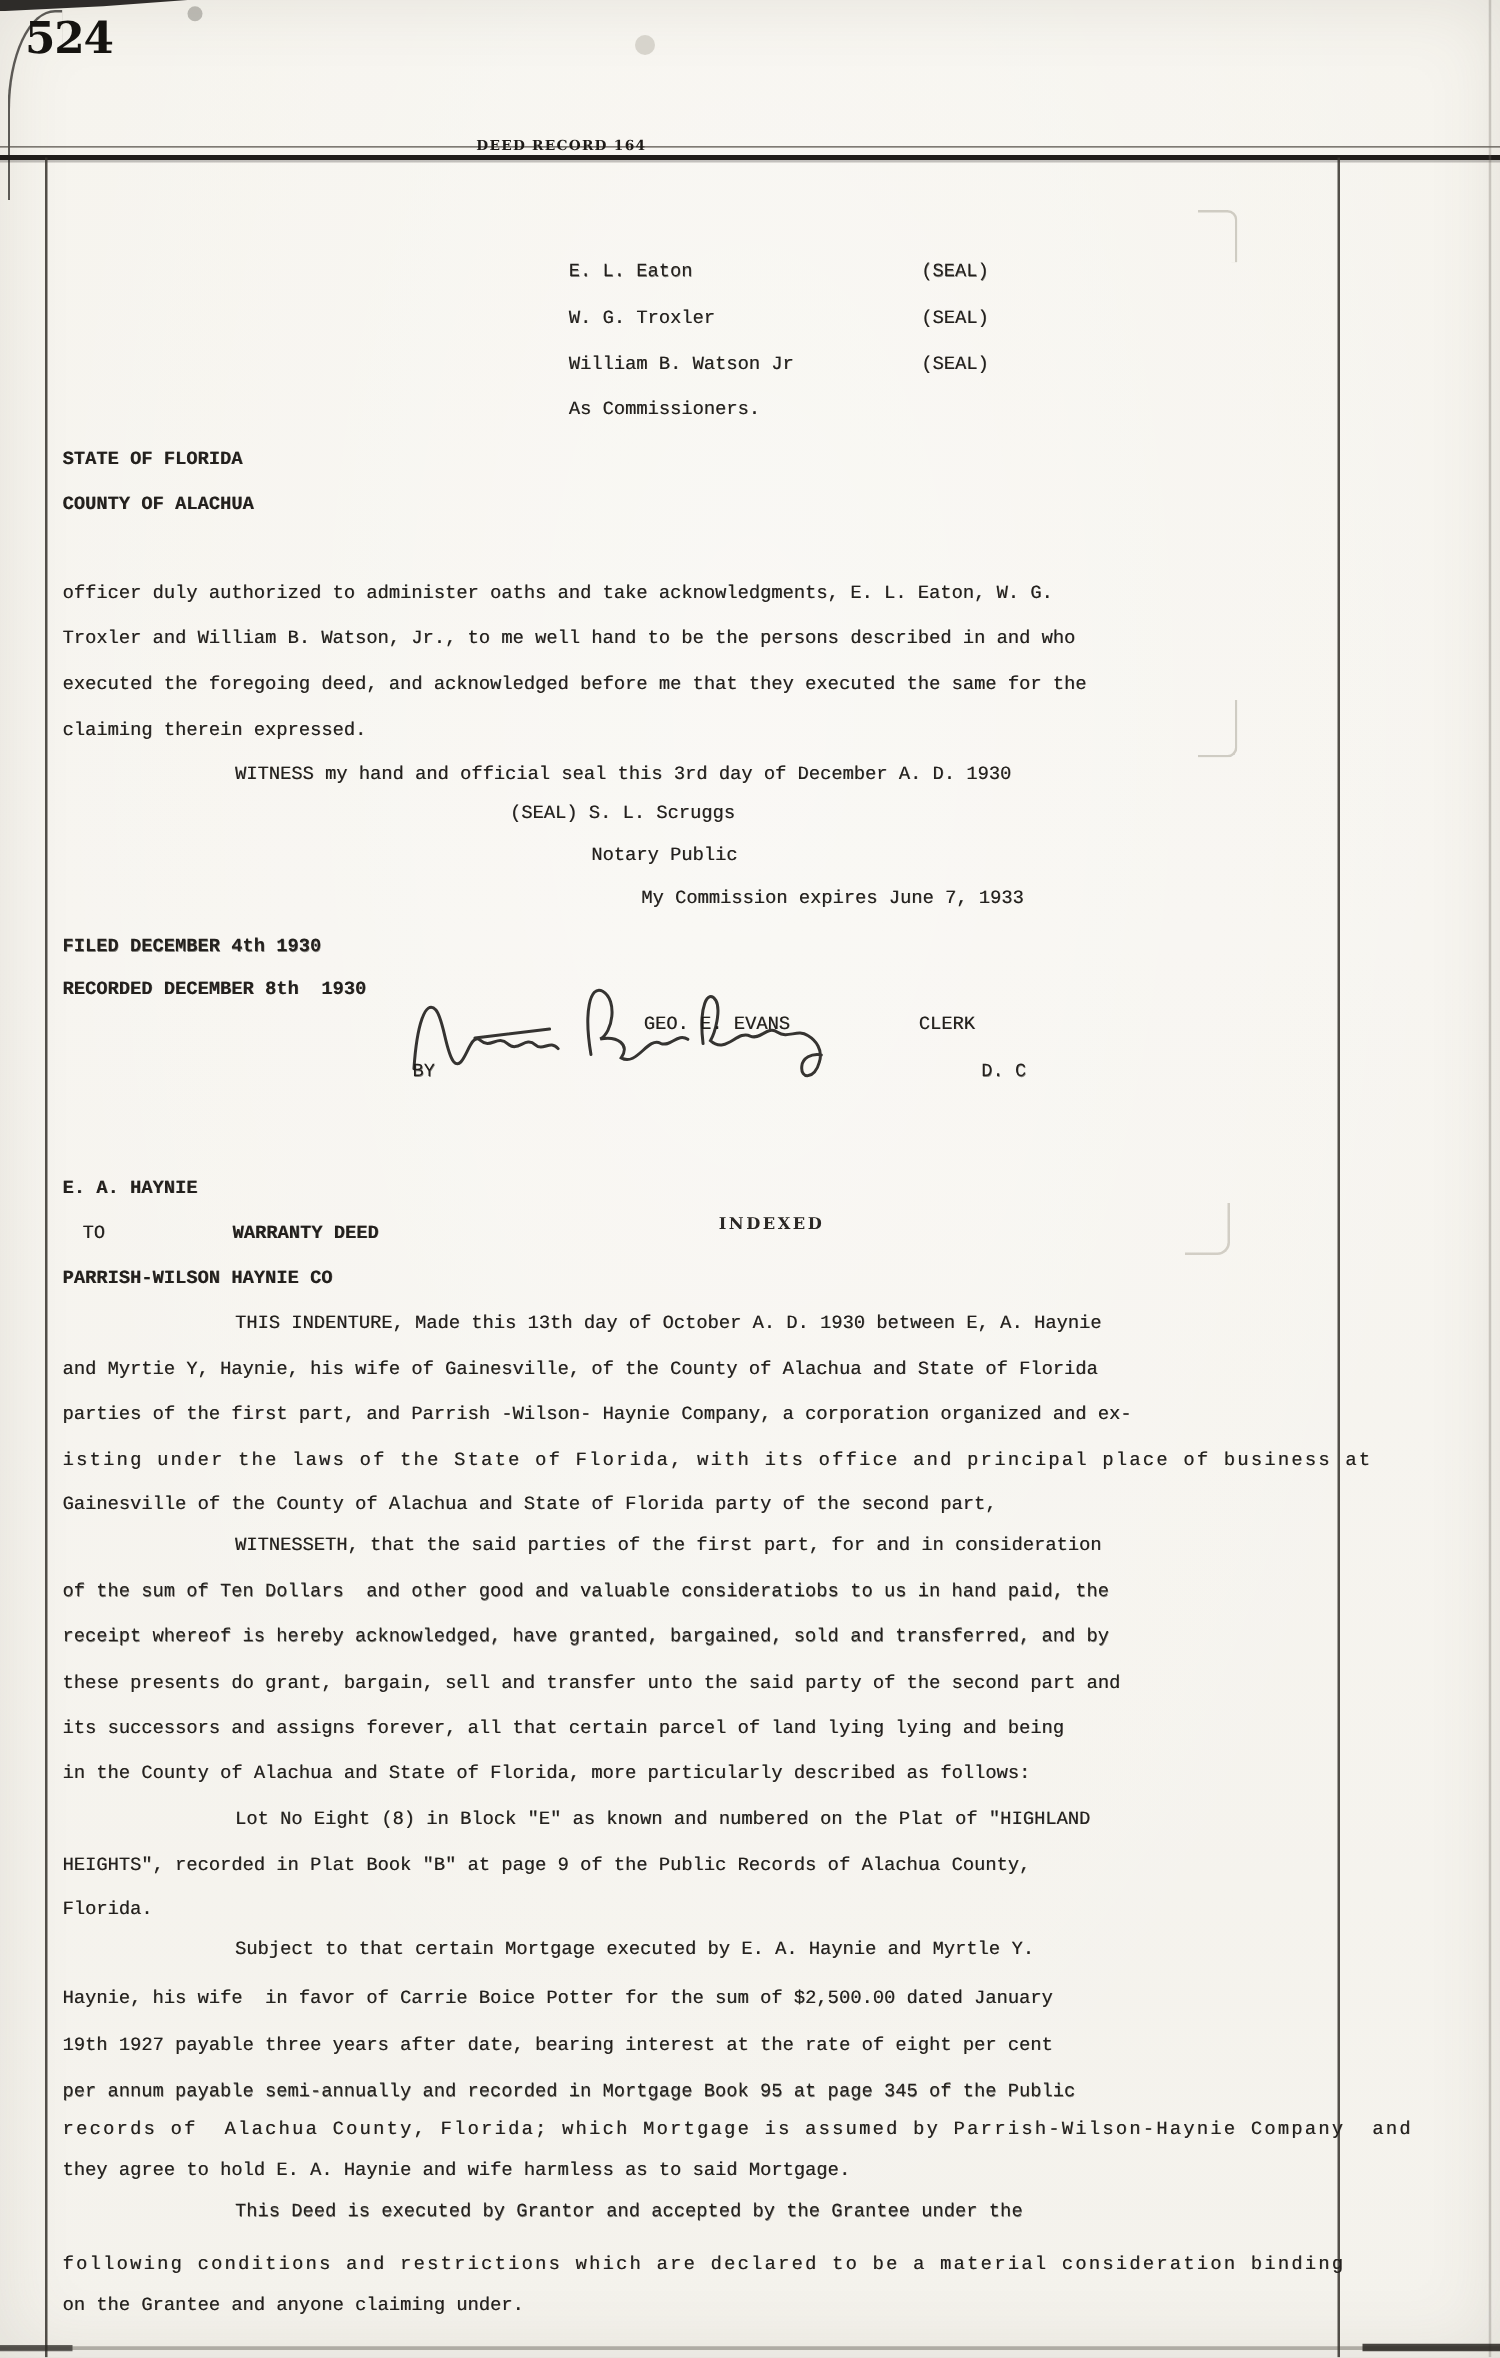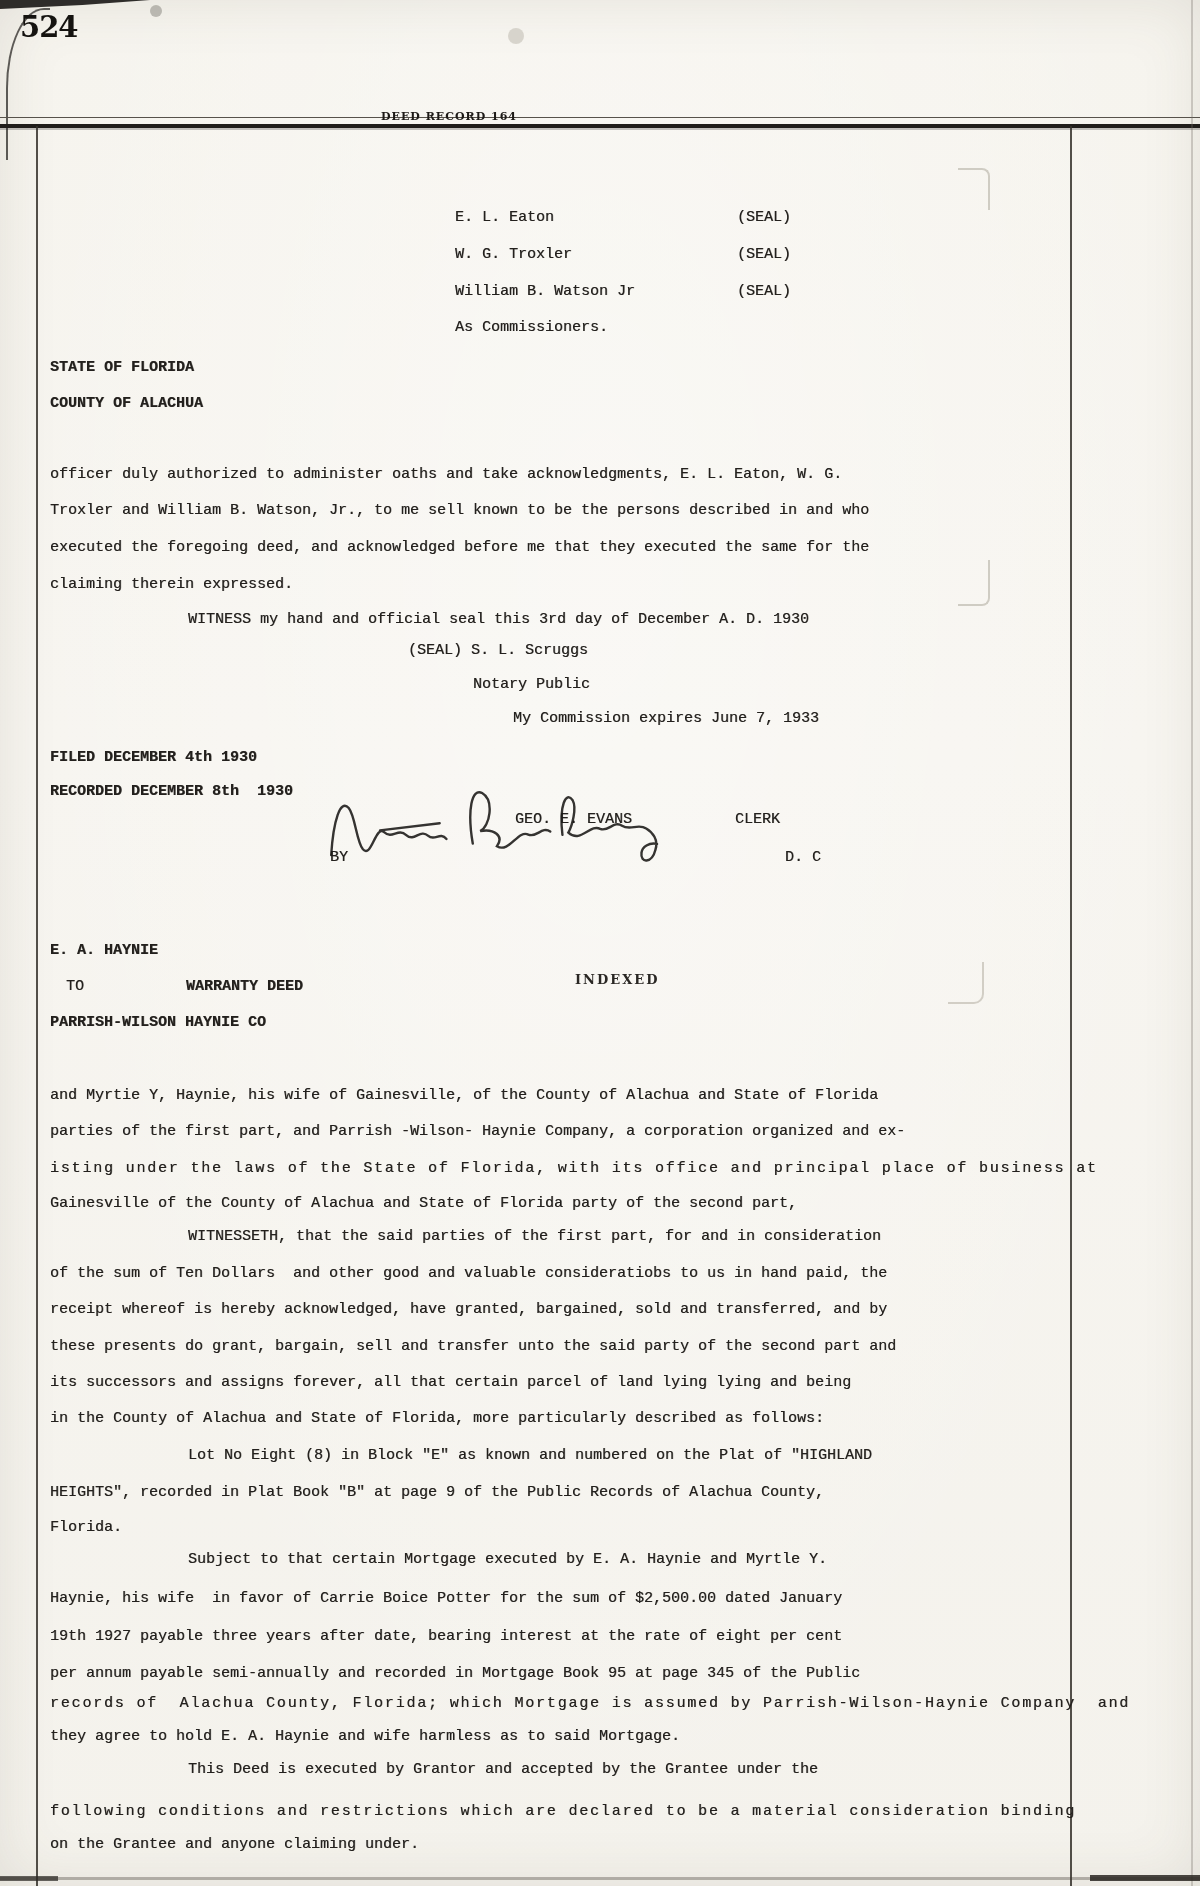--- a/index.html
+++ b/index.html
@@ -11,21 +11,21 @@
     box-shadow:inset 0 0 60px rgba(90,80,60,.12);
     font-family:"Liberation Mono","DejaVu Sans Mono",monospace;
   }
   .tw{
     position:absolute;font-size:15px;line-height:20px;color:#23201d;white-space:pre;
     text-shadow:.4px .2px 0 rgba(35,32,29,.55);
   }
   .bold{font-weight:bold;}
   .wide{letter-spacing:1.8px;}
   .serif{font-family:"DejaVu Serif","Liberation Serif",serif;}
-  .pagenum{position:absolute;left:20px;top:10px;font-size:29px;font-weight:bold;color:#151310;letter-spacing:-1px;}
+  .pagenum{position:absolute;left:20px;top:10px;font-size:35px;font-weight:bold;color:#151310;letter-spacing:-1px;}
   .bookheader{position:absolute;left:381px;top:94px;font-size:11px;font-weight:bold;color:#1d1a17;letter-spacing:1px;margin-top:16px;}
   .indexed{position:absolute;left:575px;top:972px;font-size:13px;font-weight:bold;color:#2a2724;letter-spacing:2px;font-family:"DejaVu Serif","Liberation Serif",serif;}
   .hline{position:absolute;left:0;width:1200px;}
   .rule-thin{top:117px;height:1px;background:#57524b;}
   .rule-thick{top:124px;height:4px;background:#201d1a;box-shadow:0 2px 0 rgba(32,29,26,.25);}
   .vborder{position:absolute;top:126px;width:2px;height:1760px;background:#35312c;opacity:.85;}
   .vborder.left{left:36px;}
   .vborder.right{left:1070px;}
   .scan-edge{position:absolute;left:1191px;top:0;width:2px;height:1886px;background:#6f6a62;opacity:.3;}
   .corner-curve{position:absolute;left:6px;top:8px;width:42px;height:150px;
@@ -75,21 +75,21 @@
   <div class="tw" style="left:455px;top:245px;">W. G. Troxler</div>
   <div class="tw" style="left:737px;top:245px;">(SEAL)</div>
   <div class="tw" style="left:455px;top:282px;">William B. Watson Jr</div>
   <div class="tw" style="left:737px;top:282px;">(SEAL)</div>
   <div class="tw" style="left:455px;top:318px;">As Commissioners.</div>
 
   <div class="tw bold" style="left:50px;top:358px;">STATE OF FLORIDA</div>
   <div class="tw bold" style="left:50px;top:394px;">COUNTY OF ALACHUA</div>
 
   <div class="tw" style="left:50px;top:465px;">officer duly authorized to administer oaths and take acknowledgments, E. L. Eaton, W. G.</div>
-  <div class="tw" style="left:50px;top:501px;">Troxler and William B. Watson, Jr., to me sell known to be the persons described in and who</div>
+  <div class="tw" style="left:50px;top:501px;">Troxler and William B. Watson, Jr., to me well hand to be the persons described in and who</div>
   <div class="tw" style="left:50px;top:538px;">executed the foregoing deed, and acknowledged before me that they executed the same for the</div>
   <div class="tw" style="left:50px;top:575px;">claiming therein expressed.</div>
   <div class="tw" style="left:188px;top:610px;">WITNESS my hand and official seal this 3rd day of December A. D. 1930</div>
 
   <div class="tw" style="left:408px;top:641px;">(SEAL) S. L. Scruggs</div>
   <div class="tw" style="left:473px;top:675px;">Notary Public</div>
   <div class="tw" style="left:473px;top:709px;margin-left:40px;">My Commission expires June 7, 1933</div>
 
   <div class="tw bold" style="left:50px;top:748px;">FILED DECEMBER 4th 1930</div>
   <div class="tw bold" style="left:50px;top:782px;">RECORDED DECEMBER 8th  1930</div>
@@ -108,20 +108,21 @@
       </g>
     </svg>
   </div>
 
   <div class="tw bold" style="left:50px;top:941px;">E. A. HAYNIE</div>
   <div class="tw" style="left:66px;top:977px;">TO</div>
   <div class="tw bold" style="left:186px;top:977px;">WARRANTY DEED</div>
   <div class="indexed">INDEXED</div>
   <div class="tw bold" style="left:50px;top:1013px;">PARRISH-WILSON HAYNIE CO</div>
 
+  <div class="tw" style="left:188px;top:1049px;">THIS INDENTURE, Made this 13th day of October A. D. 1930 between E, A. Haynie</div>
   <div class="tw" style="left:50px;top:1086px;">and Myrtie Y, Haynie, his wife of Gainesville, of the County of Alachua and State of Florida</div>
   <div class="tw" style="left:50px;top:1122px;">parties of the first part, and Parrish -Wilson- Haynie Company, a corporation organized and ex-</div>
   <div class="tw wide" style="left:50px;top:1159px;">isting under the laws of the State of Florida, with its office and principal place of business at</div>
   <div class="tw" style="left:50px;top:1194px;">Gainesville of the County of Alachua and State of Florida party of the second part,</div>
   <div class="tw" style="left:188px;top:1227px;">WITNESSETH, that the said parties of the first part, for and in consideration</div>
   <div class="tw" style="left:50px;top:1264px;">of the sum of Ten Dollars  and other good and valuable consideratiobs to us in hand paid, the</div>
   <div class="tw" style="left:50px;top:1300px;">receipt whereof is hereby acknowledged, have granted, bargained, sold and transferred, and by</div>
   <div class="tw" style="left:50px;top:1337px;">these presents do grant, bargain, sell and transfer unto the said party of the second part and</div>
   <div class="tw" style="left:50px;top:1373px;">its successors and assigns forever, all that certain parcel of land lying lying and being</div>
   <div class="tw" style="left:50px;top:1409px;">in the County of Alachua and State of Florida, more particularly described as follows:</div>

